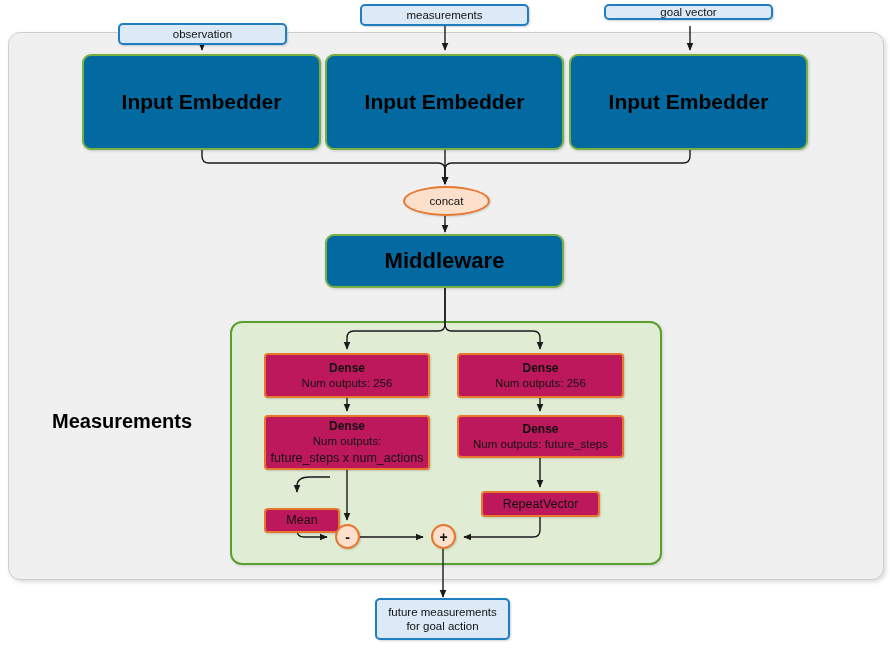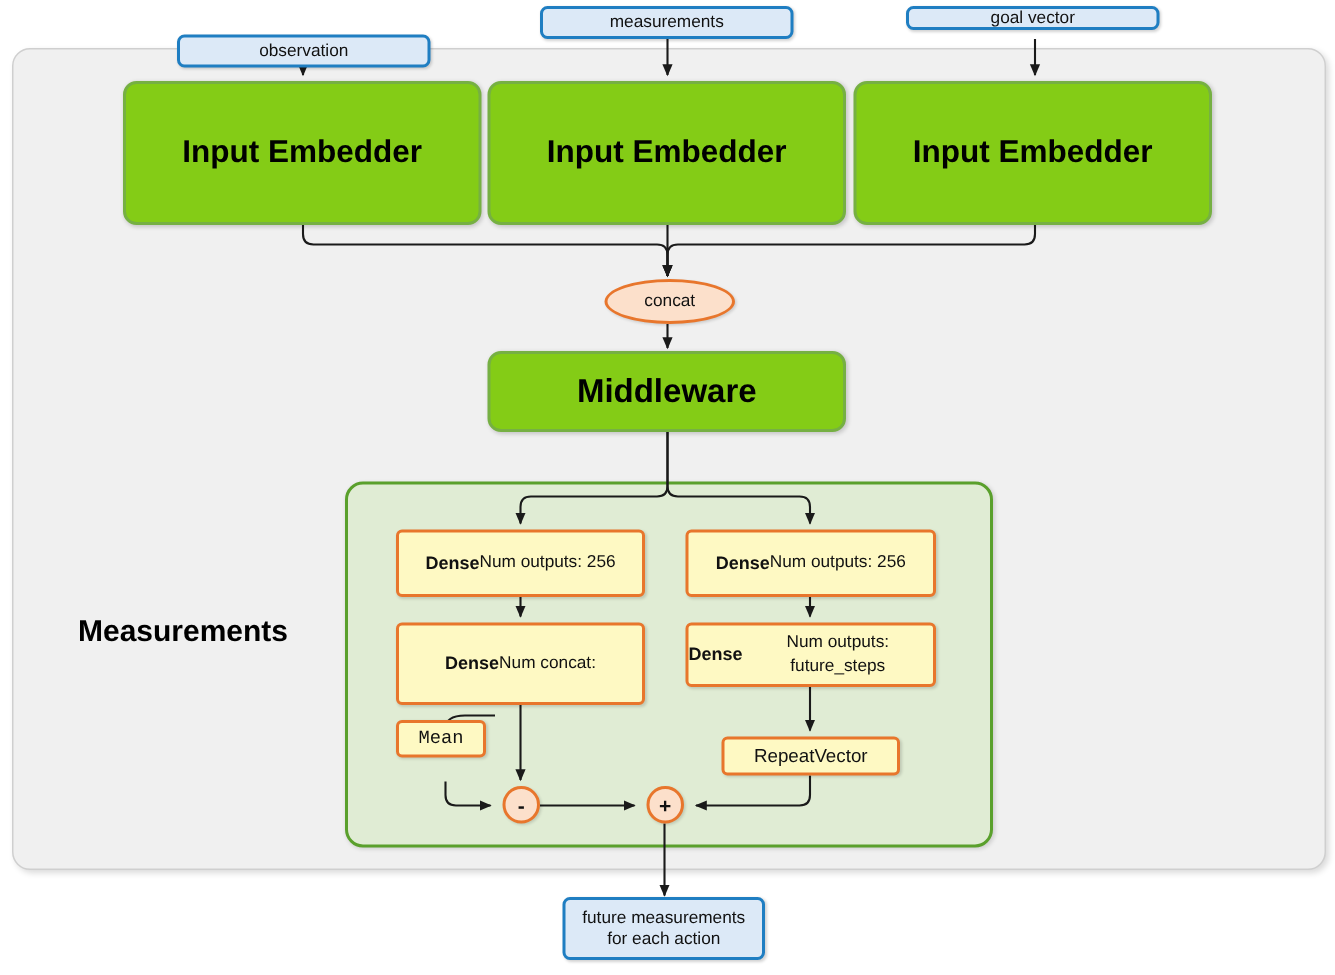--- a/index.html
+++ b/index.html
@@ -6,36 +6,36 @@
   body{width:890px;height:650px;position:relative;overflow:hidden;
        font-family:"Liberation Sans", sans-serif;}
   #stage{position:absolute;left:0;top:0;width:890px;height:650px;}
   .node{position:absolute;box-sizing:border-box;display:flex;
         align-items:center;justify-content:center;text-align:center;}
   
   .io{background:#dce9f7;border:2px solid #1f7ec2;border-radius:5px;
       font-size:11.5px;color:#111;line-height:1.25;
       box-shadow:1px 1px 2px rgba(0,0,0,.18);}
   
-  .green{background:#84cc16;border:2.5px solid #76b043;border-radius:9px;
+  .green{background:#0369a1;border:2.5px solid #76b043;border-radius:9px;
          color:#000;box-shadow:1px 1px 3px rgba(0,0,0,.18);}
   .embedder{font-size:21px;font-weight:bold;}
   .middleware{font-size:22px;font-weight:bold;}
   
   .panel{position:absolute;background:#f0f0f0;border:1px solid #cfcfcf;
          border-radius:12px;box-shadow:2px 2px 4px rgba(0,0,0,.15);}
   
   .head{background:#e0ecd4;border:2.5px solid #5aa02c;border-radius:12px;
         box-shadow:1px 1px 3px rgba(0,0,0,.15);}
   .headlabel{position:absolute;font-size:20px;font-weight:bold;color:#000;
              text-align:center;line-height:1.3;}
   
-  .orange{background:#fef9c3;border:2.5px solid #e8762c;border-radius:4px;
+  .orange{background:#be185d;border:2.5px solid #e8762c;border-radius:4px;
           font-size:11.5px;color:#111;line-height:1.35;
-          box-shadow:1px 1px 2px rgba(0,0,0,.15);flex-direction:row;}
+          box-shadow:1px 1px 2px rgba(0,0,0,.15);flex-direction:column;}
   .orange b{font-size:12px;font-weight:bold;}
   .orange .big{font-size:12.5px;}
   
   .ellipse{background:#fce0cb;border:2.5px solid #e8762c;border-radius:50%;
            font-size:11.5px;color:#111;box-shadow:1px 1px 2px rgba(0,0,0,.15);}
   
   .opcircle{background:#fce0cb;border:2.5px solid #e8762c;border-radius:50%;
             font-size:14px;font-weight:bold;color:#111;
             box-shadow:1px 1px 2px rgba(0,0,0,.15);}
   svg.edges{position:absolute;left:0;top:0;width:890px;height:650px;
@@ -101,41 +101,42 @@
   <div class="node green middleware" style="left:325px;top:234px;width:239px;height:54px;">Middleware</div>
 
   <div class="node ellipse" style="left:403px;top:186px;width:87px;height:30px;">concat</div>
 
   <div class="node orange" style="left:264px;top:353px;width:166px;height:45px;">
     <b>Dense</b>
     <span>Num outputs: 256</span>
   </div>
   <div class="node orange" style="left:264px;top:415px;width:166px;height:55px;">
     <b>Dense</b>
-    <span>Num concat:</span>
+    <span>Num outputs:</span>
+    <span class="big">future_steps x num_actions</span>
   </div>
 
   <div class="node orange" style="left:457px;top:353px;width:167px;height:45px;">
     <b>Dense</b>
     <span>Num outputs: 256</span>
   </div>
   <div class="node orange" style="left:457px;top:415px;width:167px;height:43px;">
     <b>Dense</b>
     <span>Num outputs: future_steps</span>
   </div>
 
-  <div class="node orange" style="left:264px;top:480px;width:60px;height:25px;font-family:Liberation Mono, monospace;">
+  <div class="node orange" style="left:264px;top:508px;width:76px;height:25px;">
     <span class="big">Mean</span>
   </div>
 
   <div class="node orange" style="left:481px;top:491px;width:119px;height:26px;align-items:center;">
     <span class="big">RepeatVector</span>
   </div>
 
   <div class="node opcircle" style="left:335px;top:524px;width:25px;height:25px;">-</div>
   <div class="node opcircle" style="left:431px;top:524px;width:25px;height:25px;">+</div>
 
   <div class="node io" style="left:375px;top:598px;width:135px;height:42px;flex-direction:column;">
     <span>future measurements</span>
-    <span>for each action</span>
+    <span>for goal action</span>
   </div>
 
 </div>
 
 </body></html>

